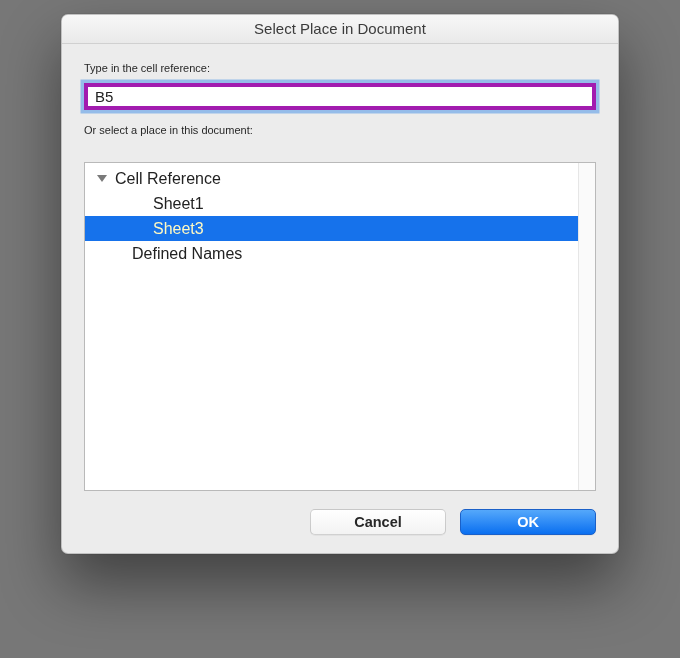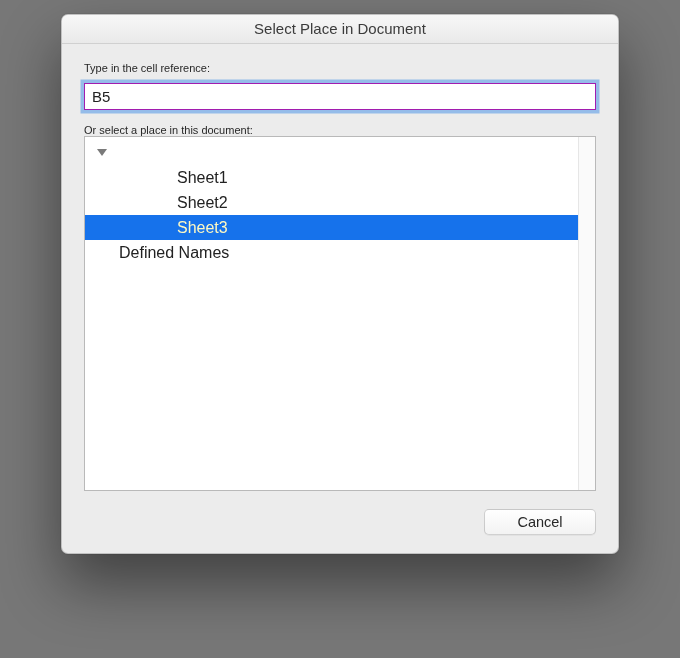--- a/index.html
+++ b/index.html
@@ -51,31 +51,31 @@
     display: flex;
     flex-direction: column;
   }
   .label {
     font-size: 11px;
     color: #272727;
     margin-bottom: 9px;
   }
   .label.second {
     margin-top: 14px;
-    margin-bottom: 0;
+    margin-bottom: 26px;
   }
   .cell-input {
     width: 100%;
     box-sizing: border-box;
     height: 27px;
     padding: 2px 7px;
     font-size: 15px;
     color: #222;
     background: #fff;
-    border: 1px solid #a21caf;
+    border: 4px solid #a21caf;
     border-radius: 0;
     outline: none;
     box-shadow: 0 0 0 3.5px rgba(120,172,232,0.75);
   }
   .tree-wrap {
     flex: 1;
     display: flex;
     border: 1px solid #b9b9b9;
     background: #fff;
     min-height: 0;
@@ -110,41 +110,42 @@
     justify-content: center;
     margin-left: 10px;
     margin-right: 6px;
   }
   .disclosure {
     width: 0; height: 0;
     border-left: 5.5px solid transparent;
     border-right: 5.5px solid transparent;
     border-top: 7px solid #7a7a7a;
   }
-  .indent-1 { padding-left: 34px; }
-  .indent-2 { padding-left: 92px; }
+  .indent-1 { padding-left: 47px; }
+  .indent-2 { padding-left: 68px; }
   .button-row {
     display: flex;
     justify-content: flex-end;
     gap: 14px;
     margin-top: 18px;
   }
   .btn {
     min-width: 86px;
     height: 24px;
-    padding: 0 12px;
+    padding: 0 24px;
     font-size: 14.5px;
     border-radius: 5px;
     border: 1px solid rgba(0,0,0,0.18);
     cursor: default;
     user-select: none;
     display: inline-flex;
     align-items: center;
     justify-content: center;
     box-shadow: 0 1px 0 rgba(0,0,0,0.04);
+    font-weight: bold;
   }
   .btn-default {
     background: linear-gradient(#ffffff, #f3f3f3);
     color: #272727;
   }
   .btn-primary {
     background: linear-gradient(#55a8fb, #0a6ff0);
     border: 1px solid #1a60c8;
     color: #fff;
   }
@@ -163,39 +164,38 @@
 
       <div class="label second">Or select a place in this document:</div>
 
       <div class="tree-wrap">
         <div class="tree">
 
           <div class="tree-row">
             <span class="tw">
                 <span class="disclosure"></span>
               </span>
+            <span>Cell Reference</span>
           </div>
 
           <div class="tree-row indent-2">
             <span>Sheet1</span>
-          </div>
-          <div class="tree-row indent-2">
-            <span>Sheet2</span>
           </div>
           <div class="tree-row indent-2 selected">
             <span>Sheet3</span>
           </div>
 
           <div class="tree-row indent-1">
             <span>Defined Names</span>
           </div>
 
         </div>
         <div class="tree-scrollbar"></div>
       </div>
 
       <div class="button-row">
         <div class="btn btn-default">Cancel</div>
+        <div class="btn btn-primary">OK</div>
       </div>
 
     </div>
   </div>
 </div>
 
 </body></html>

